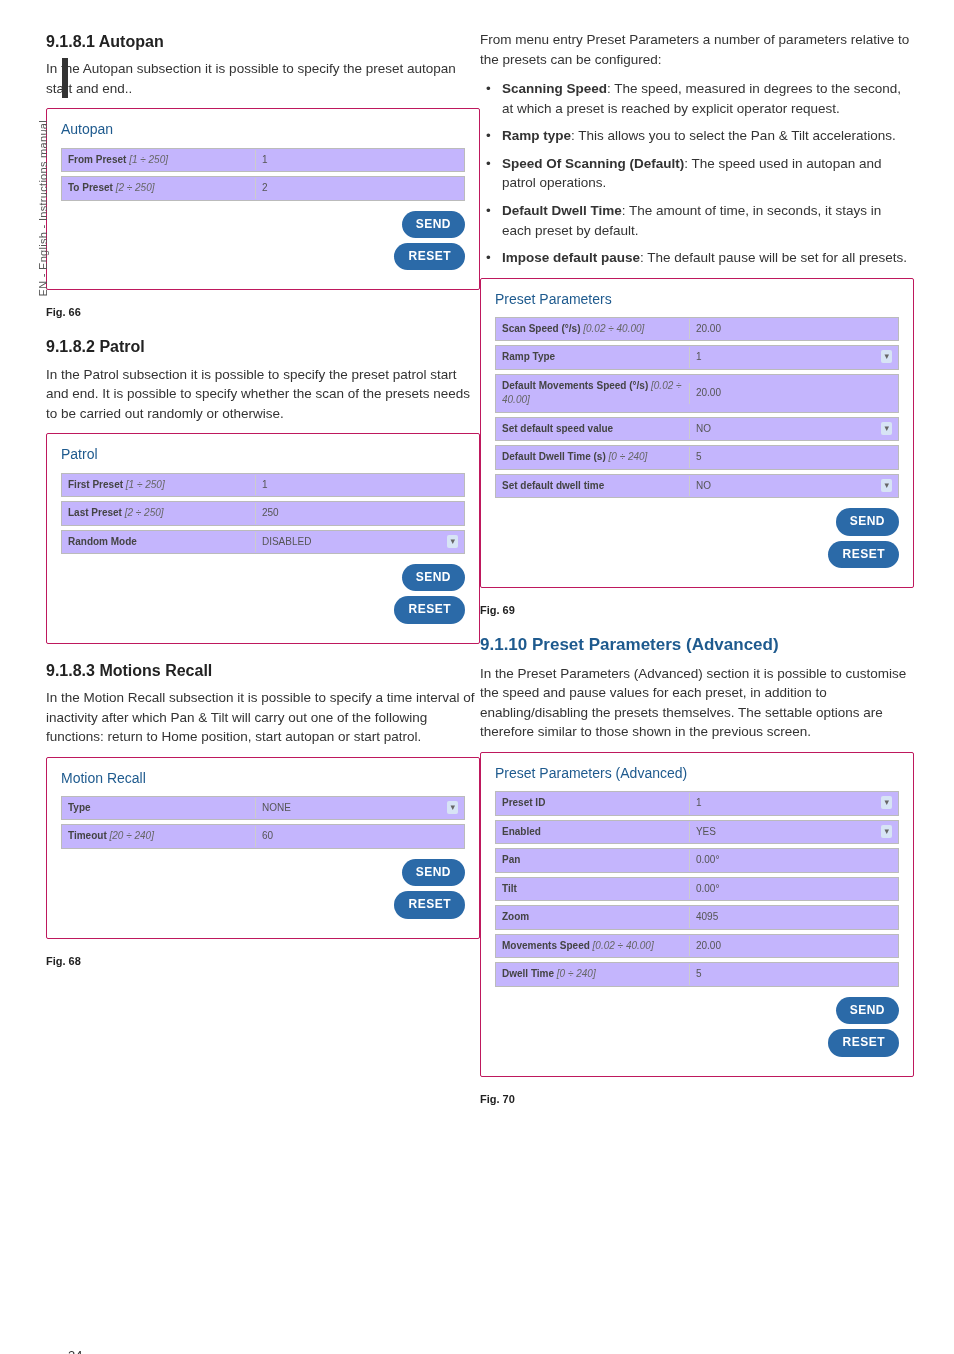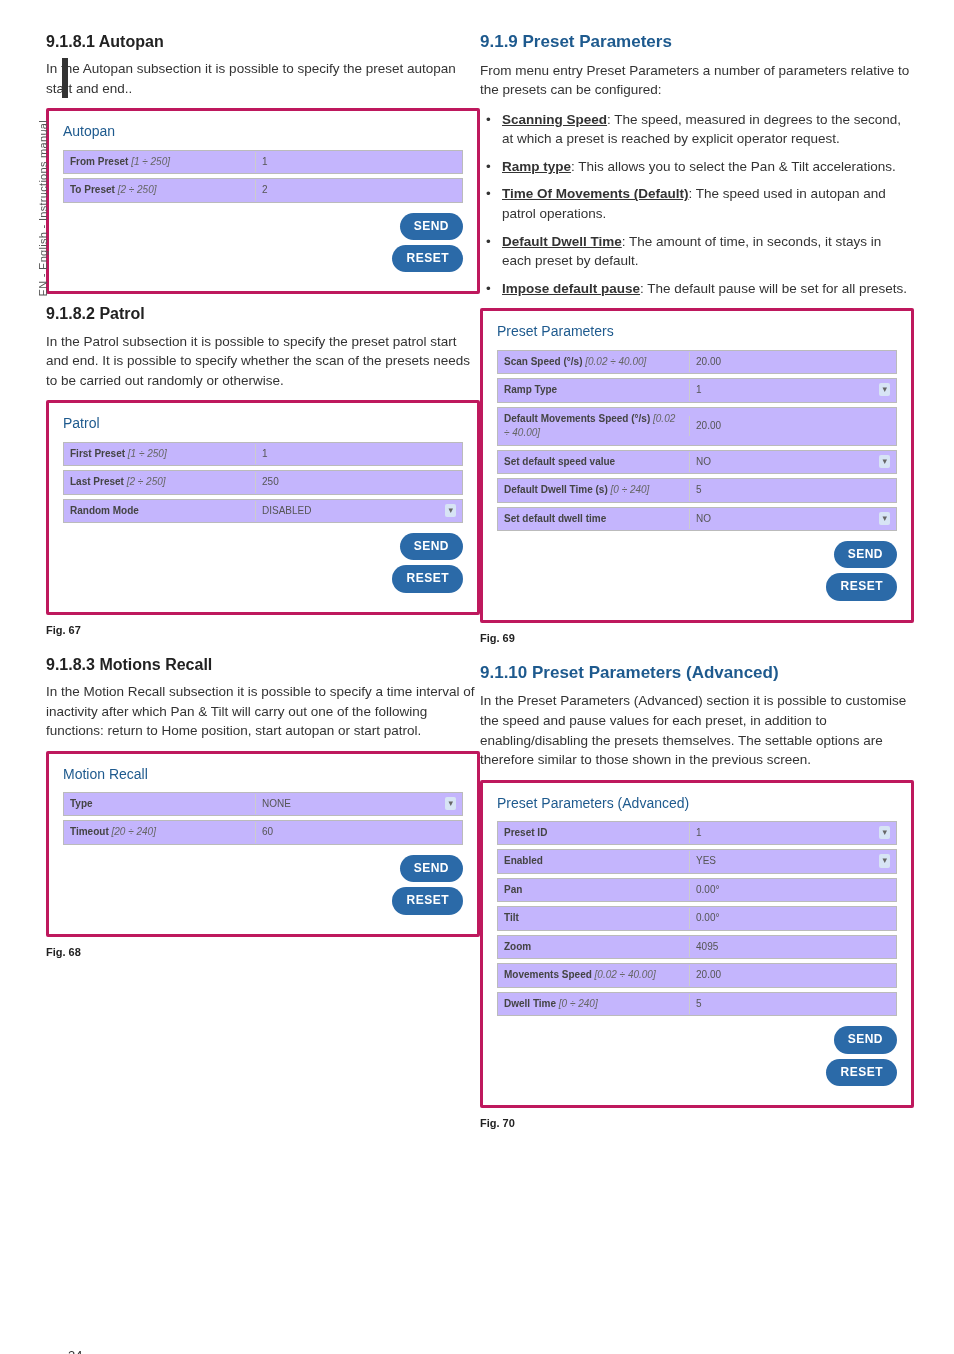--- a/index.html
+++ b/index.html
@@ -7,22 +7,22 @@
   .columns { display: flex; }
   .col { flex: 1; min-width: 0; }
   .sidebar-text { writing-mode: vertical-rl; transform: rotate(180deg); font-size: 11px; color: #555; position: absolute; left: 8px; top: 90px; letter-spacing: 0.3px; }
   .accent-bar { width: 6px; height: 40px; background: #333; position: absolute; left: 34px; top: 28px; }
   h3.section { font-size: 16px; font-weight: 700; margin: 0 0 6px 0; color: #222; }
   h3.section-blue { font-size: 17px; font-weight: 700; margin: 0 0 6px 0; color: #1e5a8e; }
   p { margin: 0 0 10px 0; color: #333; }
   ul.bullets { list-style: none; margin: 0 0 10px 6px; }
   ul.bullets li { position: relative; padding-left: 16px; margin-bottom: 8px; }
   ul.bullets li::before { content: "•"; position: absolute; left: 0; top: 0; color: #333; }
-  b { font-weight: 700; text-decoration: underline; }
-  .figbox { border: 3px solid #be185d; border-radius: 2px; padding: 10px 14px 14px 14px; margin: 8px 0 8px 0; background: #fff; }
+  b { font-weight: 700; }
+  .figbox { border: 1px solid #be185d; border-radius: 2px; padding: 10px 14px 14px 14px; margin: 8px 0 15px 0; background: #fff; }
   .figtitle { color: #1e5a8e; font-size: 14px; margin-bottom: 8px; }
   .figrow { display: flex; align-items: center; border: 1px solid #bbb; margin-bottom: 4px; background: #c4b5fd; }
   .figrow .lbl { flex: 0 0 48%; font-size: 10px; font-weight: 700; padding: 4px 6px; color: #444; }
   .figrow .lbl .rng { font-weight: 400; font-style: italic; color: #666; }
   .figrow .val { flex: 1; font-size: 10px; padding: 3px 6px; border-left: 1px solid #ccc; color: #555; position: relative; }
   .figrow .val.select::after { content: "▾"; position: absolute; right: 6px; top: 3px; color: #666; font-size: 9px; background: #d7e4f5; padding: 0 3px; border-radius: 2px; }
   .btns { text-align: right; margin-top: 10px; }
   .btn { display: inline-block; background: #2b6aa8; color: #fff; font-size: 12px; font-weight: 700; padding: 5px 14px; border-radius: 14px; margin-left: 4px; margin-bottom: 5px; letter-spacing: 0.5px; }
   .caption { font-size: 11px; font-weight: 700; color: #222; margin: 4px 0 14px 0; }
   .pagenum { position: absolute; left: 40px; bottom: 18px; font-size: 13px; color: #333; }
@@ -50,20 +50,21 @@
       </div>
       <div class="figrow">
         <div class="lbl"><span>To Preset</span> <span class="rng">[2 ÷ 250]</span></div>
         <div class="val">2</div>
       </div>
       <div class="btns">
         <div class="btn">SEND</div><br>
         <div class="btn">RESET</div>
       </div>
     </div>
+    <div class="caption">Fig. 66</div>
 
     <h3 class="section">9.1.8.2 Patrol</h3>
     <p>In the Patrol subsection it is possible to specify the preset patrol start and end. It is possible to specify whether the scan of the presets needs to be carried out randomly or otherwise.</p>
 
     <div class="figbox">
       <div class="figtitle">Patrol</div>
       <div class="figrow">
             <div class="lbl"><span>First Preset</span> <span class="rng">[1 ÷ 250]</span></div>
             <div class="val">1</div>
           </div>
@@ -73,21 +74,20 @@
           </div>
       <div class="figrow">
             <div class="lbl"><span>Random Mode</span></div>
             <div class="val select">DISABLED</div>
           </div>
       <div class="btns">
         <div class="btn">SEND</div><br>
         <div class="btn">RESET</div>
       </div>
     </div>
-    <div class="caption">Fig. 67</div>
 
     <h3 class="section">9.1.8.3 Motions Recall</h3>
     <p>In the Motion Recall subsection it is possible to specify a time interval of inactivity after which Pan &amp; Tilt will carry out one of the following functions: return to Home position, start autopan or start patrol.</p>
 
     <div class="figbox">
       <div class="figtitle">Motion Recall</div>
       <div class="figrow">
             <div class="lbl"><span>Type</span></div>
             <div class="val select">NONE</div>
           </div>
@@ -99,27 +99,26 @@
         <div class="btn">SEND</div><br>
         <div class="btn">RESET</div>
       </div>
     </div>
     <div class="caption">Fig. 68</div>
 
   </div>
 
   <div class="col">
 
-    <h3 class="section-blue">9.1.9 Preset Parameters</h3>
     <p>From menu entry Preset Parameters a number of parameters relative to the presets can be configured:</p>
 
     <ul class="bullets">
       <li><b>Scanning Speed</b><span>: The speed, measured in degrees to the second, at which a preset is reached by explicit operator request.</span></li>
       <li><b>Ramp type</b><span>: This allows you to select the Pan &amp; Tilt accelerations.</span></li>
-      <li><b>Time Of Movements (Default)</b><span>: The speed used in autopan and patrol operations.</span></li>
+      <li><b>Speed Of Scanning (Default)</b><span>: The speed used in autopan and patrol operations.</span></li>
       <li><b>Default Dwell Time</b><span>: The amount of time, in seconds, it stays in each preset by default.</span></li>
       <li><b>Impose default pause</b><span>: The default pause will be set for all presets.</span></li>
     </ul>
 
     <div class="figbox">
       <div class="figtitle">Preset Parameters</div>
       <div class="figrow">
             <div class="lbl"><span>Scan Speed (°/s)</span> <span class="rng">[0.02 ÷ 40.00]</span></div>
             <div class="val">20.00</div>
           </div>

